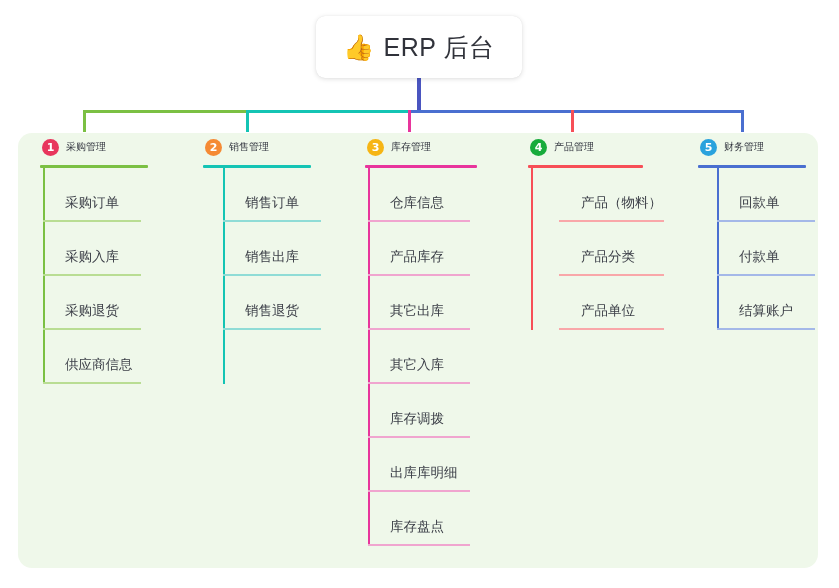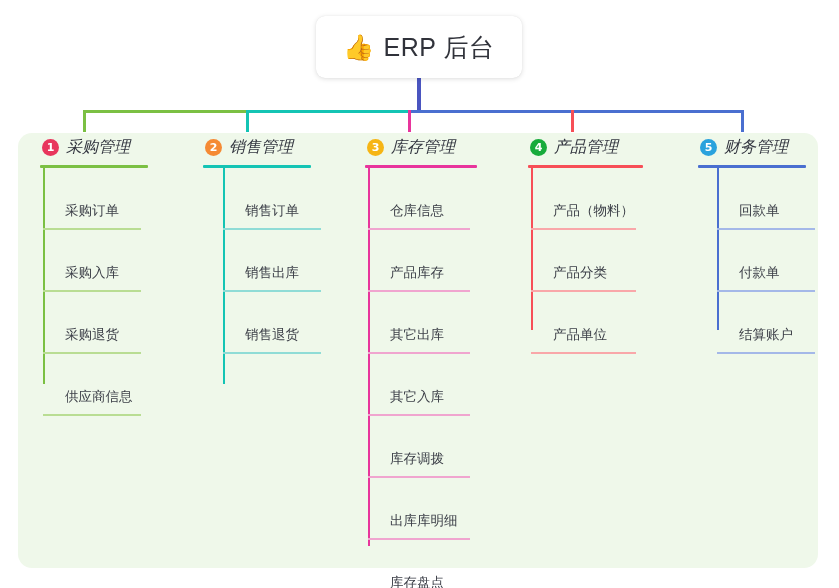--- a/index.html
+++ b/index.html
@@ -53,28 +53,28 @@
     padding-left:2px;
     white-space:nowrap;
   }
   .badge{
     width:17px;height:17px;border-radius:50%;
     color:#fff;font-size:11px;line-height:17px;
     text-align:center;font-weight:bold;
     margin-right:7px;flex:0 0 auto;
     font-family:"DejaVu Sans",sans-serif;
   }
-  .col-title{font-size:16px;color:#333640;font-style:italic;}
+  .col-title{font-size:10px;color:#333640;}
   .head-rule{height:3px;border-radius:1px;margin-top:3px;}
 
   .items{position:relative;margin-top:0;}
   .spine{position:absolute;left:0;top:0;width:2px;}
   .item{
     position:relative;
-    height:62px;
+    height:54px;
     box-sizing:border-box;
   }
   .item-label{
     position:absolute;
     left:22px;bottom:10px;
     font-size:13.5px;color:#3b3e47;white-space:nowrap;
   }
   .item-rule{
     position:absolute;
     left:0;bottom:0;height:2px;
@@ -190,21 +190,21 @@
             <div class="item-rule" style="background: rgb(240, 165, 207); width: 102px;"></div>
           </div>
         </div>
       </div>
       <div class="col" style="left: 528px; top: 132px;">
         <div class="col-head">
           <span class="badge" style="background: rgb(24, 171, 60);">4</span>
           <span class="col-title">产品管理</span>
         </div>
         <div class="head-rule" style="background: rgb(247, 79, 87); width: 115px;"></div>
-        <div class="items" style="margin-left: 3px;">
+        <div class="items" style="margin-left: 3px; padding-left: 28px;">
           <div class="spine" style="background: rgb(247, 79, 87); height: 162px;"></div>
           <div class="item">
             <span class="item-label">产品（物料）</span>
             <div class="item-rule" style="background: rgb(249, 167, 169); width: 105px;"></div>
           </div>
           <div class="item">
             <span class="item-label">产品分类</span>
             <div class="item-rule" style="background: rgb(249, 167, 169); width: 105px;"></div>
           </div>
           <div class="item">

